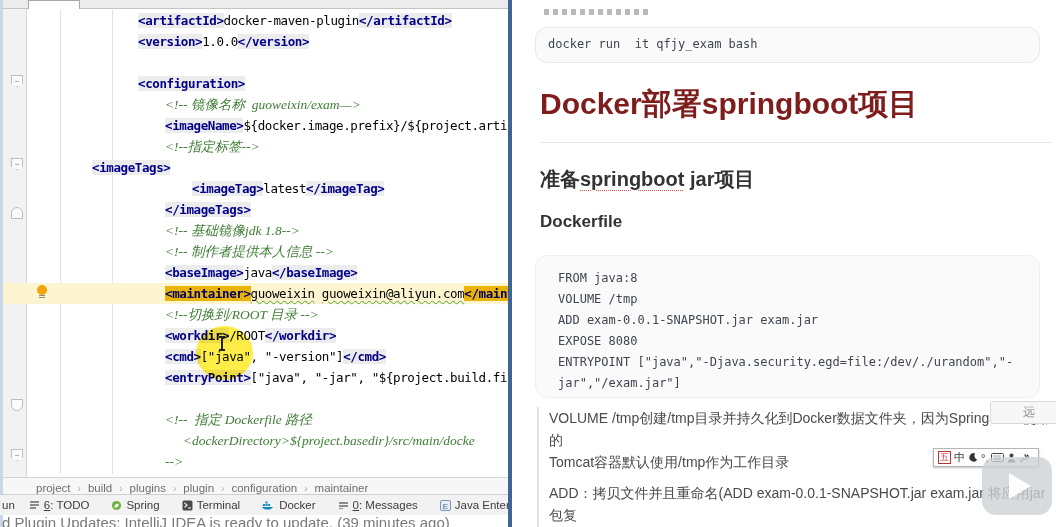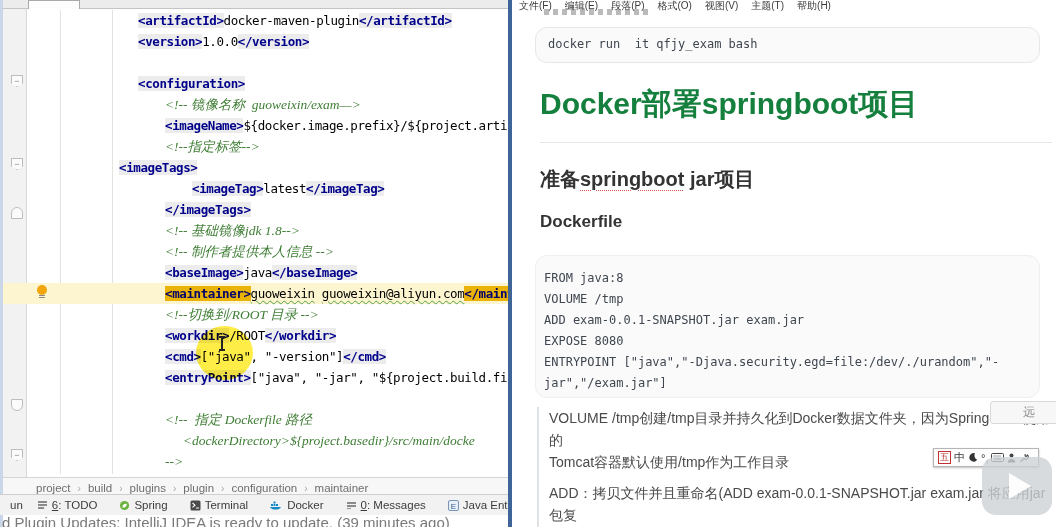--- a/index.html
+++ b/index.html
@@ -31,40 +31,40 @@
   #spotlight{position:absolute;left:196px;top:326px;width:57px;height:54px;border-radius:50%;
     background:#ffe600;opacity:.72;mix-blend-mode:multiply;}
   #ibeam{position:absolute;left:221px;top:337px;width:2px;height:13px;background:#222;}
   #ibeam:before,#ibeam:after{content:"";position:absolute;left:-2px;width:6px;height:2px;background:#222;}
   #ibeam:before{top:-1px}#ibeam:after{bottom:-1px}
   #breadcrumb-bar{position:absolute;left:3px;top:477px;width:505px;height:17px;background:#f7f7f7;
     border-top:1px solid #d5d5d5;display:flex;align-items:flex-end;font-size:11.5px;color:#6e6e6e;padding-left:30px;box-sizing:border-box;}
   #breadcrumb-bar .bc{padding:0 3px;cursor:default;}
   #breadcrumb-bar .sep{color:#a8a8a8;padding:0 4px;font-size:10px;}
   #status-bar{position:absolute;left:0px;top:494px;width:508px;height:21px;background:#f2f2f2;
-    border-top:1px solid #cfcfcf;display:flex;align-items:center;font-size:11.5px;color:#3c3c3c;padding-left:10px;box-sizing:border-box;}
+    border-top:1px solid #cfcfcf;display:flex;align-items:center;font-size:11.5px;color:#3c3c3c;padding-left:2px;box-sizing:border-box;}
   .st-item{display:flex;align-items:center;gap:4px;margin-right:22px;white-space:nowrap;}
   .st-item .u{text-decoration:underline;}
   .st-item svg{display:block;}
   #status-left{margin-right:14px;}
   #status-msg{position:absolute;left:2px;top:516px;width:505px;height:11px;overflow:hidden;
     font-size:15px;line-height:14px;color:#7a7a7a;white-space:nowrap;}
   
   #divider{position:absolute;left:508px;top:0;width:4px;height:527px;background:#3f6497;cursor:col-resize;}
   
   #typora-window{position:absolute;left:512px;top:0;width:544px;height:527px;background:#fff;overflow:hidden;}
   #menu-bar{display:flex;gap:13px;padding:0 0 0 7px;margin-top:-1px;font-size:10px;color:#3a3a3a;height:11px;align-items:flex-start;}
   #menu-bar span{white-space:nowrap;}
   #blur-fragment{position:absolute;left:32px;top:9px;width:108px;height:6px;opacity:.5;filter:blur(.5px);
     background:repeating-linear-gradient(90deg,#777 0 5px,transparent 5px 9px);}
   .codeblock{position:absolute;left:23px;width:505px;background:#fafafa;border:1px solid #e7e7e7;border-radius:12px;
     font-family:"DejaVu Sans Mono","Liberation Mono",monospace;font-size:12px;color:#3f4650;box-sizing:border-box;}
   #cmd-block{top:27px;height:36px;padding:9px 12px;white-space:pre;}
-  #dockerfile-block{top:255px;height:143px;padding:12px 8px;line-height:21px;white-space:pre;border-color:#efefef;}
-  #h1{position:absolute;left:28px;top:84px;width:512px;font-size:30px;font-weight:bold;color:#15803d;
+  #dockerfile-block{top:255px;height:143px;padding:12px 22px;line-height:21px;white-space:pre;border-color:#efefef;}
+  #h1{position:absolute;left:28px;top:84px;width:512px;font-size:30px;font-weight:bold;color:#7f1d1d;
     padding-bottom:17px;border-bottom:1px solid #e4e7ea;letter-spacing:0;}
   #h2{position:absolute;left:28px;top:166px;font-size:20px;font-weight:bold;color:#333;}
   #h2 .sp{ text-decoration:underline dotted #e05252 1px;text-underline-offset:4px;}
   #h3{position:absolute;left:28px;top:212px;font-size:17px;font-weight:bold;color:#333;}
   #quote{position:absolute;left:25px;top:407px;width:505px;border-left:2px solid #dfe2e5;padding-left:10px;
     font-size:14px;line-height:22px;color:#4a4a4a;}
   #quote p{margin:0 0 9px 0;}
   #float-btn{position:absolute;left:478px;top:401px;width:80px;height:23px;background:#f7f7f7;border:1px solid #d9d9d9;
     border-radius:3px;font-size:12px;color:#8a8a8a;line-height:21px;padding-left:32px;box-sizing:border-box;z-index:5;}
   #ime-bar{position:absolute;left:421px;top:448px;width:106px;height:19px;background:#fdfdfd;border:1px solid #b5b5b5;
@@ -88,21 +88,21 @@
   <div class="guide" style="left:112px"></div>
   <div id="caret-row"></div>
   <div id="code-lines">
       <div class="code-line" style="padding-left: 138px;"><span class="cs-t">&lt;artifactId&gt;</span><span class="cs-x">docker-maven-plugin</span><span class="cs-t">&lt;/artifactId&gt;</span></div>
       <div class="code-line" style="padding-left: 138px;"><span class="cs-t">&lt;version&gt;</span><span class="cs-x">1.0.0</span><span class="cs-t">&lt;/version&gt;</span></div>
       <div class="code-line" style="padding-left: 138px;"></div>
       <div class="code-line" style="padding-left: 138px;"><span class="cs-t">&lt;configuration&gt;</span></div>
       <div class="code-line" style="padding-left: 165px;"><span class="cs-c">&lt;!-- 镜像名称  guoweixin/exam—&gt;</span></div>
       <div class="code-line" style="padding-left: 165px;"><span class="cs-t">&lt;imageName&gt;</span><span class="cs-x">${docker.image.prefix}/${project.artifact</span></div>
       <div class="code-line" style="padding-left: 165px;"><span class="cs-c">&lt;!--指定标签--&gt;</span></div>
-      <div class="code-line" style="padding-left: 119px;"><span class="cs-t">&lt;imageTags&gt;</span></div>
+      <div class="code-line" style="padding-left: 92px;"><span class="cs-t">&lt;imageTags&gt;</span></div>
       <div class="code-line" style="padding-left: 192px;"><span class="cs-t">&lt;imageTag&gt;</span><span class="cs-x">latest</span><span class="cs-t">&lt;/imageTag&gt;</span></div>
       <div class="code-line" style="padding-left: 165px;"><span class="cs-t">&lt;/imageTags&gt;</span></div>
       <div class="code-line" style="padding-left: 165px;"><span class="cs-c">&lt;!-- 基础镜像jdk 1.8--&gt;</span></div>
       <div class="code-line" style="padding-left: 165px;"><span class="cs-c">&lt;!-- 制作者提供本人信息 --&gt;</span></div>
       <div class="code-line" style="padding-left: 165px;"><span class="cs-t">&lt;baseImage&gt;</span><span class="cs-x">java</span><span class="cs-t">&lt;/baseImage&gt;</span></div>
       <div class="code-line" style="padding-left: 165px;"><span class="cs-s">&lt;maintainer&gt;</span><span class="cs-w">guoweixin</span><span class="cs-x"> </span><span class="cs-w">guoweixin@aliyun.com</span><span class="cs-s">&lt;/maintainer&gt;</span></div>
       <div class="code-line" style="padding-left: 165px;"><span class="cs-c">&lt;!--切换到/ROOT 目录 --&gt;</span></div>
       <div class="code-line" style="padding-left: 165px;"><span class="cs-t">&lt;workdir&gt;</span><span class="cs-x">/ROOT</span><span class="cs-t">&lt;/workdir&gt;</span></div>
       <div class="code-line" style="padding-left: 165px;"><span class="cs-t">&lt;cmd&gt;</span><span class="cs-x">["java", "-version"]</span><span class="cs-t">&lt;/cmd&gt;</span></div>
       <div class="code-line" style="padding-left: 165px;"><span class="cs-t">&lt;entryPoint&gt;</span><span class="cs-x">["java", "-jar", "${project.build.finalN</span></div>
@@ -194,29 +194,20 @@
         </span>
         <span>Java Enterprise</span>
       </span>
     </div>
   <div id="status-msg">d Plugin Updates: IntelliJ IDEA is ready to update. (39 minutes ago)</div>
 </div>
 
 <div id="divider"></div>
 
 <div id="typora-window">
-  <div id="menu-bar">
-      <span>文件(F)</span>
-      <span>编辑(E)</span>
-      <span>段落(P)</span>
-      <span>格式(O)</span>
-      <span>视图(V)</span>
-      <span>主题(T)</span>
-      <span>帮助(H)</span>
-    </div>
   <div id="blur-fragment"></div>
   <div id="cmd-block" class="codeblock">docker run  it qfjy_exam bash</div>
   <div id="h1">Docker部署springboot项目</div>
   <div id="h2"><span>准备</span><span class="sp">springboot</span><span> jar项目</span></div>
   <div id="h3">Dockerfile</div>
   <div id="dockerfile-block" class="codeblock">FROM java:8
 VOLUME /tmp
 ADD exam-0.0.1-SNAPSHOT.jar exam.jar
 EXPOSE 8080
 ENTRYPOINT ["java","-Djava.security.egd=file:/dev/./urandom","-

